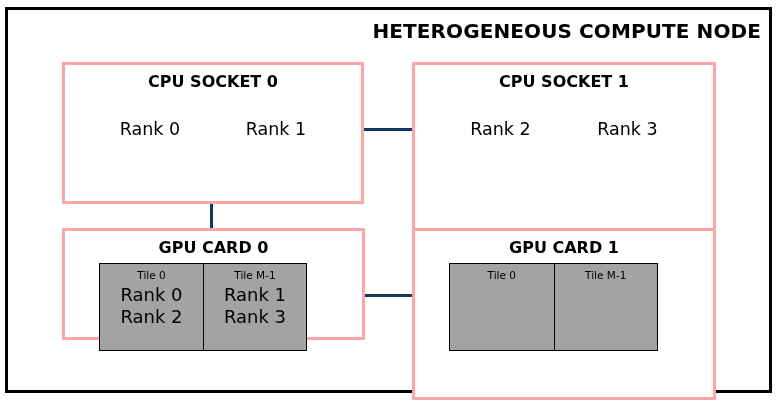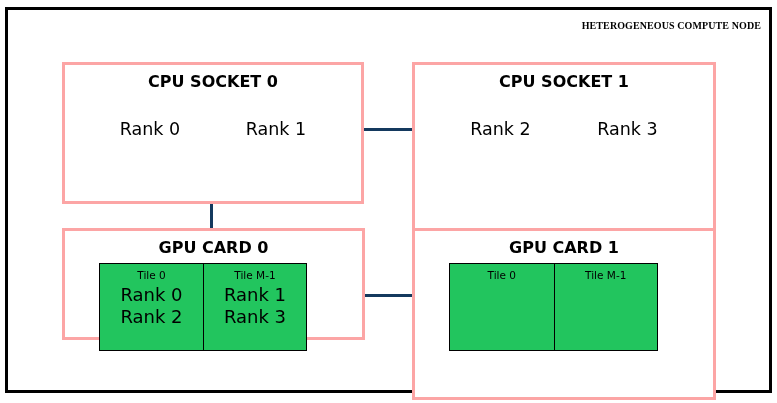--- a/index.html
+++ b/index.html
@@ -30,26 +30,25 @@
     height: 386px;
     border: 3px solid #000000;
     box-sizing: border-box;
     background: #ffffff;
   }
 
   .node-title {
     position: absolute;
     right: 8px;
     top: 11px;
-    font-size: 10px;
+    font-size: 20px;
     font-weight: bold;
     letter-spacing: 0.1px;
     white-space: nowrap;
     line-height: 1;
-    font-family: Liberation Serif, serif;
   }
 
   
   .block {
     position: absolute;
     border: 3px solid #fca5a5;
     box-sizing: border-box;
     background: #ffffff;
   }
 
@@ -83,21 +82,21 @@
     line-height: 1;
     white-space: nowrap;
   }
 
   
   .tile-group {
     position: absolute;
     display: flex;
     border: 1.5px solid #000000;
     box-sizing: border-box;
-    background: #22c55e;
+    background: #a3a3a3;
   }
   .tile {
     flex: 1 1 50%;
     box-sizing: border-box;
     display: flex;
     flex-direction: column;
     align-items: center;
     padding-top: 5px;
   }
   .tile + .tile {

